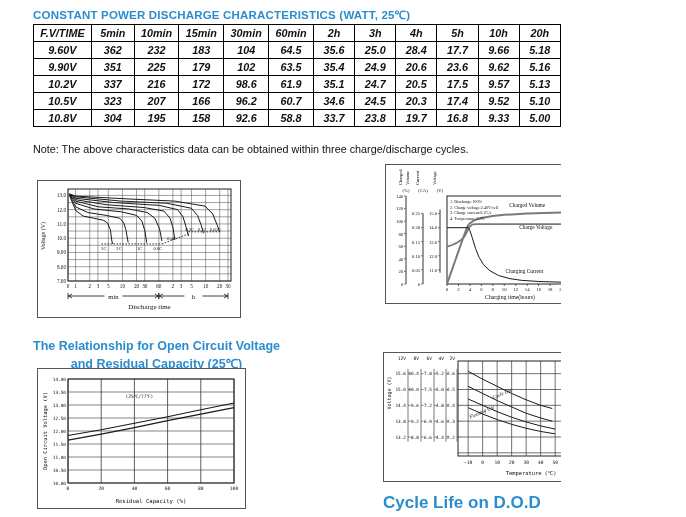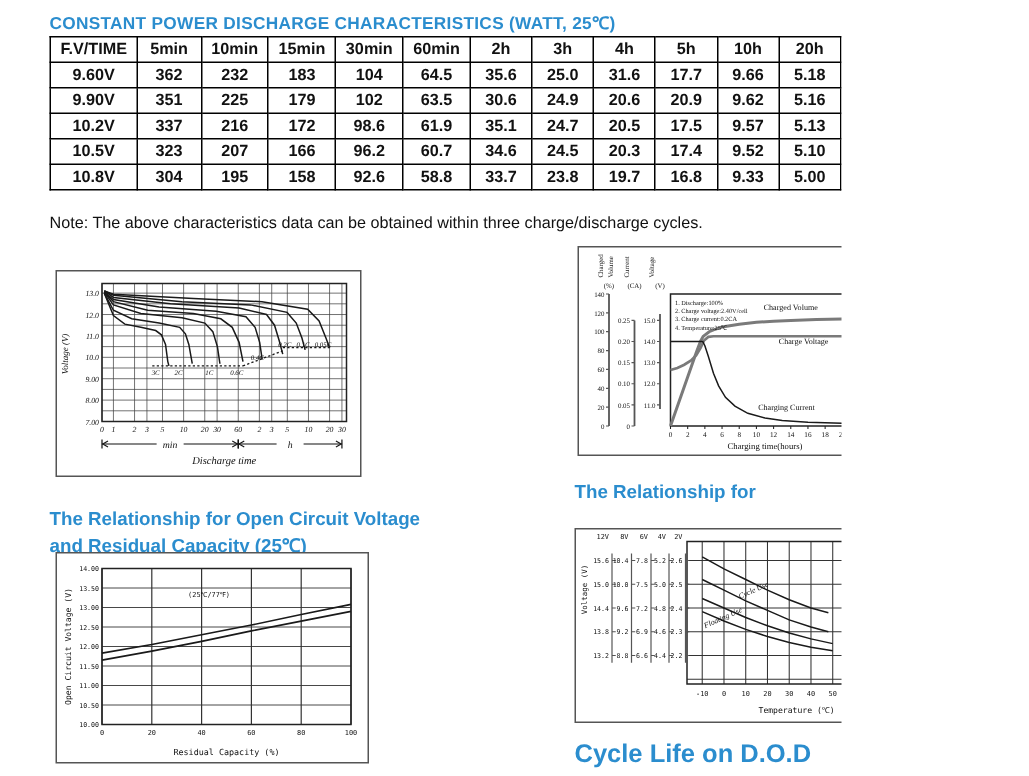--- a/index.html
+++ b/index.html
@@ -1,31 +1,31 @@
 <!DOCTYPE html>
 <html><head>
 <meta charset="utf-8">
 <style>
   html,body{margin:0;padding:0;background:#fff;}
   .page{position:relative;width:561px;height:517px;background:#fff;overflow:hidden;
         font-family:"Liberation Sans",sans-serif;color:#111;}
   .blue-title{position:absolute;color:var(--accent,#2b8dce);font-weight:bold;}
   #main-title{left:33px;top:7px;font-size:11.5px;letter-spacing:.2px;}
   #t-discharge{left:33px;top:160px;font-size:12.5px;}
-  #t-ocv{left:33px;top:337px;font-size:12.5px;line-height:18px;}
+  #t-ocv{left:33px;top:337px;font-size:12.5px;line-height:18px;text-align:center;}
   #t-chgtemp{left:383px;top:320px;font-size:12.5px;line-height:17px;}
   #t-cycle{left:383px;top:493px;font-size:17px;}
-  #tbl{position:absolute;left:33px;top:24px;border-collapse:collapse;table-layout:fixed;}
+  #tbl{position:absolute;left:33px;top:24px;border-collapse:collapse;table-layout:fixed;font-style:italic;}
   #tbl th,#tbl td{border:1.5px solid #000;font-size:10.8px;font-weight:bold;text-align:center;
         height:16px;padding:0;font-family:"Liberation Sans",sans-serif;}
   #tbl .c0{width:64px;}
   #tbl .c{width:51px;}
   #note{position:absolute;left:33px;top:131px;font-size:10.8px;font-weight:500;color:#111;margin-top:12px;}
   .chart-box{position:absolute;background:#fff;border:1.6px solid #555;}
-  #chart1{left:37px;top:180px;width:202px;height:136px;font-style:italic;}
+  #chart1{left:37px;top:180px;width:202px;height:136px;}
   #chart2{left:385px;top:164px;width:196px;height:138px;}
   #chart3{left:37px;top:368px;width:207px;height:139px;}
   #chart4{left:383px;top:352px;width:195px;height:128px;}
   svg{display:block;}
 </style>
 </head>
 <body>
 
 <div class="page" style="--accent: #2b8dce;">
 
@@ -51,36 +51,36 @@
     <tbody>
         <tr>
           <td class="c0">9.60V</td>
           <td class="c">362</td>
           <td class="c">232</td>
           <td class="c">183</td>
           <td class="c">104</td>
           <td class="c">64.5</td>
           <td class="c">35.6</td>
           <td class="c">25.0</td>
-          <td class="c">31.6</td>
+          <td class="c">28.4</td>
           <td class="c">17.7</td>
           <td class="c">9.66</td>
           <td class="c">5.18</td>
         </tr>
         <tr>
           <td class="c0">9.90V</td>
           <td class="c">351</td>
           <td class="c">225</td>
           <td class="c">179</td>
           <td class="c">102</td>
           <td class="c">63.5</td>
-          <td class="c">30.6</td>
+          <td class="c">35.4</td>
           <td class="c">24.9</td>
           <td class="c">20.6</td>
-          <td class="c">20.9</td>
+          <td class="c">23.6</td>
           <td class="c">9.62</td>
           <td class="c">5.16</td>
         </tr>
         <tr>
           <td class="c0">10.2V</td>
           <td class="c">337</td>
           <td class="c">216</td>
           <td class="c">172</td>
           <td class="c">98.6</td>
           <td class="c">61.9</td>
@@ -365,21 +365,20 @@
         <text x="101.38" y="28.720000000000013" font-size="4.6" text-anchor="middle" font-family="&quot;DejaVu Sans Mono&quot;,monospace" fill="#111">(25℃/77℉)</text>
         <g>
           <polyline points="30.00,66.42 63.20,60.70 96.40,54.20 129.60,47.70 162.80,40.68 196.00,33.92" fill="none" stroke="#1a1a1a" stroke-width="1.1"></polyline>
           <polyline points="30.00,71.10 63.20,65.12 96.40,58.62 129.60,51.60 162.80,45.10 196.00,38.60" fill="none" stroke="#1a1a1a" stroke-width="1.1"></polyline>
         </g>
         <text x="113" y="134" font-size="5.6" text-anchor="middle" font-family="&quot;DejaVu Sans Mono&quot;,monospace" fill="#111">Residual Capacity (%)</text>
       </svg>
     </div>
 
   <div id="t-chgtemp" class="blue-title">
-    <div>The Relationship for</div>
   </div>
   <div id="chart4" class="chart-box">
       <svg viewBox="0 0 195 128" width="100%" height="100%">
         <g>
           <line x1="74" y1="99.83333333333333" x2="190" y2="99.83333333333333" stroke="#333" stroke-width="0.7"></line>
           <line x1="74" y1="83.99999999999999" x2="190" y2="83.99999999999999" stroke="#333" stroke-width="0.7"></line>
           <line x1="74" y1="68.16666666666664" x2="190" y2="68.16666666666664" stroke="#333" stroke-width="0.7"></line>
           <line x1="74" y1="52.33333333333329" x2="190" y2="52.33333333333329" stroke="#333" stroke-width="0.7"></line>
           <line x1="74" y1="36.49999999999996" x2="190" y2="36.49999999999996" stroke="#333" stroke-width="0.7"></line>
           <line x1="74" y1="20.6666666666666" x2="190" y2="20.6666666666666" stroke="#333" stroke-width="0.7"></line>

